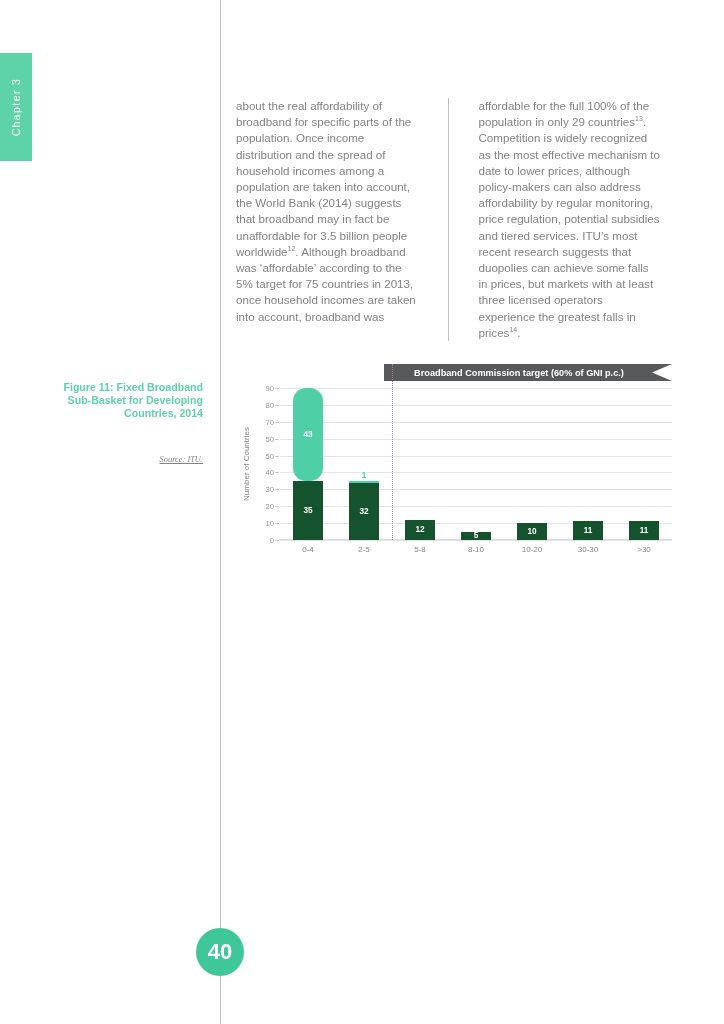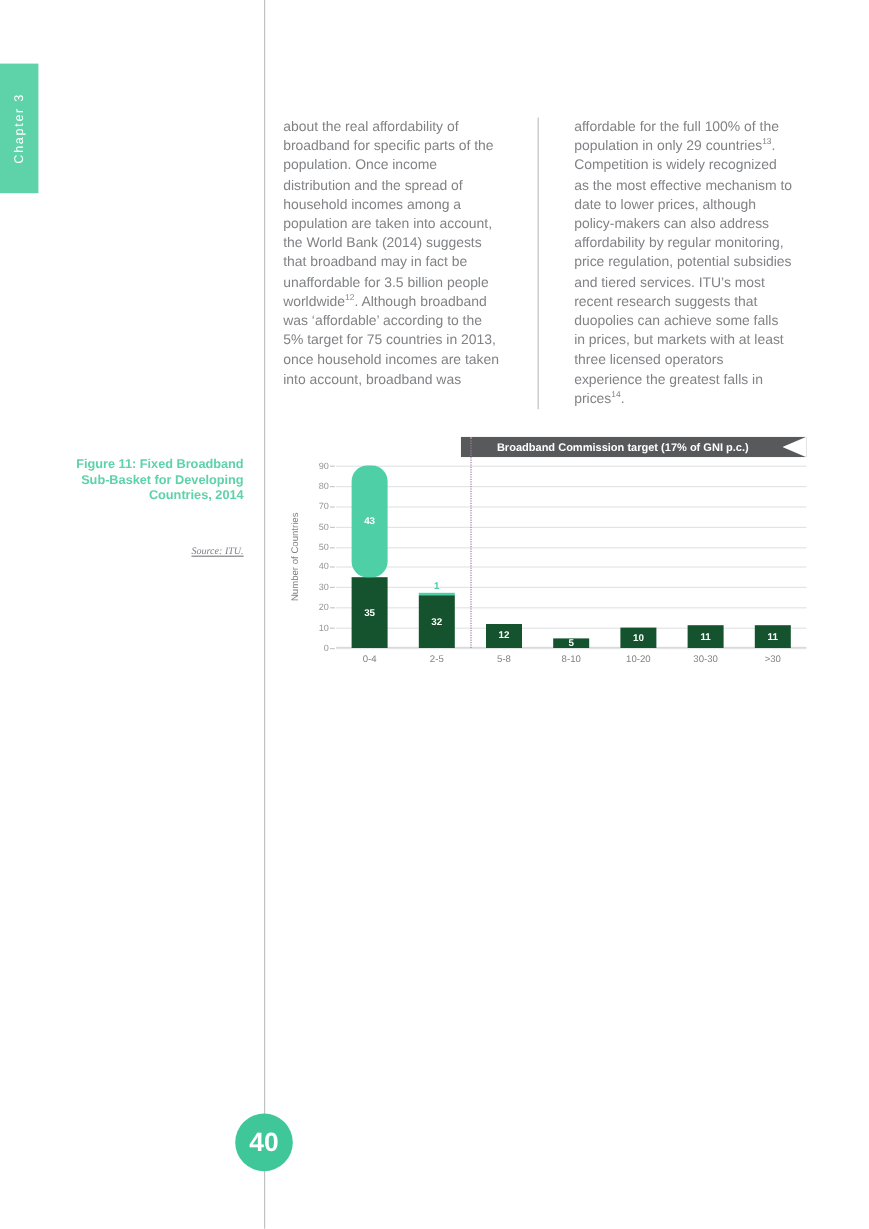--- a/index.html
+++ b/index.html
@@ -312,21 +312,21 @@
     <span>affordable for the full 100% of the population in only 29 countries</span><sup>13</sup><span>. Competition is widely recognized as the most effective mechanism to date to lower prices, although policy-makers can also address affordability by regular monitoring, price regulation, potential subsidies and tiered services. ITU’s most recent research suggests that duopolies can achieve some falls in prices, but markets with at least three licensed operators experience the greatest falls in prices</span><sup>14</sup><span>.</span>
   </div>
 </div>
 
 <div class="figure-caption">Figure 11: Fixed Broadband Sub-Basket for Developing Countries, 2014</div>
 <div class="figure-source">Source: ITU.</div>
 
 <div class="chart-area">
 
   <div class="target-banner">
-    <span>Broadband Commission target (17% of GNI p.c.)</span>
+    <span>Broadband Commission target (60% of GNI p.c.)</span>
     <span class="banner-notch"></span>
   </div>
 
   <div class="plot">
     <div class="ylabel">Number of Countries</div>
     <div id="gridlines">
         <div class="gridline" style="top: 152px;"></div>
         <div class="ytick" style="top: 152px;">0</div>
         <div class="ytick-dash" style="top: 152px;"></div>
         <div class="gridline" style="top: 135.111px;"></div>
@@ -366,21 +366,21 @@
               <span class="seg-value">35</span>
             </div>
             <div class="seg seg-developed" style="height: 93px; border-radius: 13px;">
               <span class="seg-value">43</span>
             </div>
           </div>
           <div class="xtick">0-4</div>
         </div>
         <div class="bar-slot">
           <div class="bar-stack">
-            <div class="seg seg-developing" style="height: 44px;">
+            <div class="seg seg-developing" style="height: 57px;">
               <span class="seg-value">32</span>
             </div>
             <div class="seg seg-developed" style="height: 1.68889px;">
               <span class="seg-value-outside">1</span>
             </div>
           </div>
           <div class="xtick">2-5</div>
         </div>
         <div class="bar-slot">
           <div class="bar-stack">

